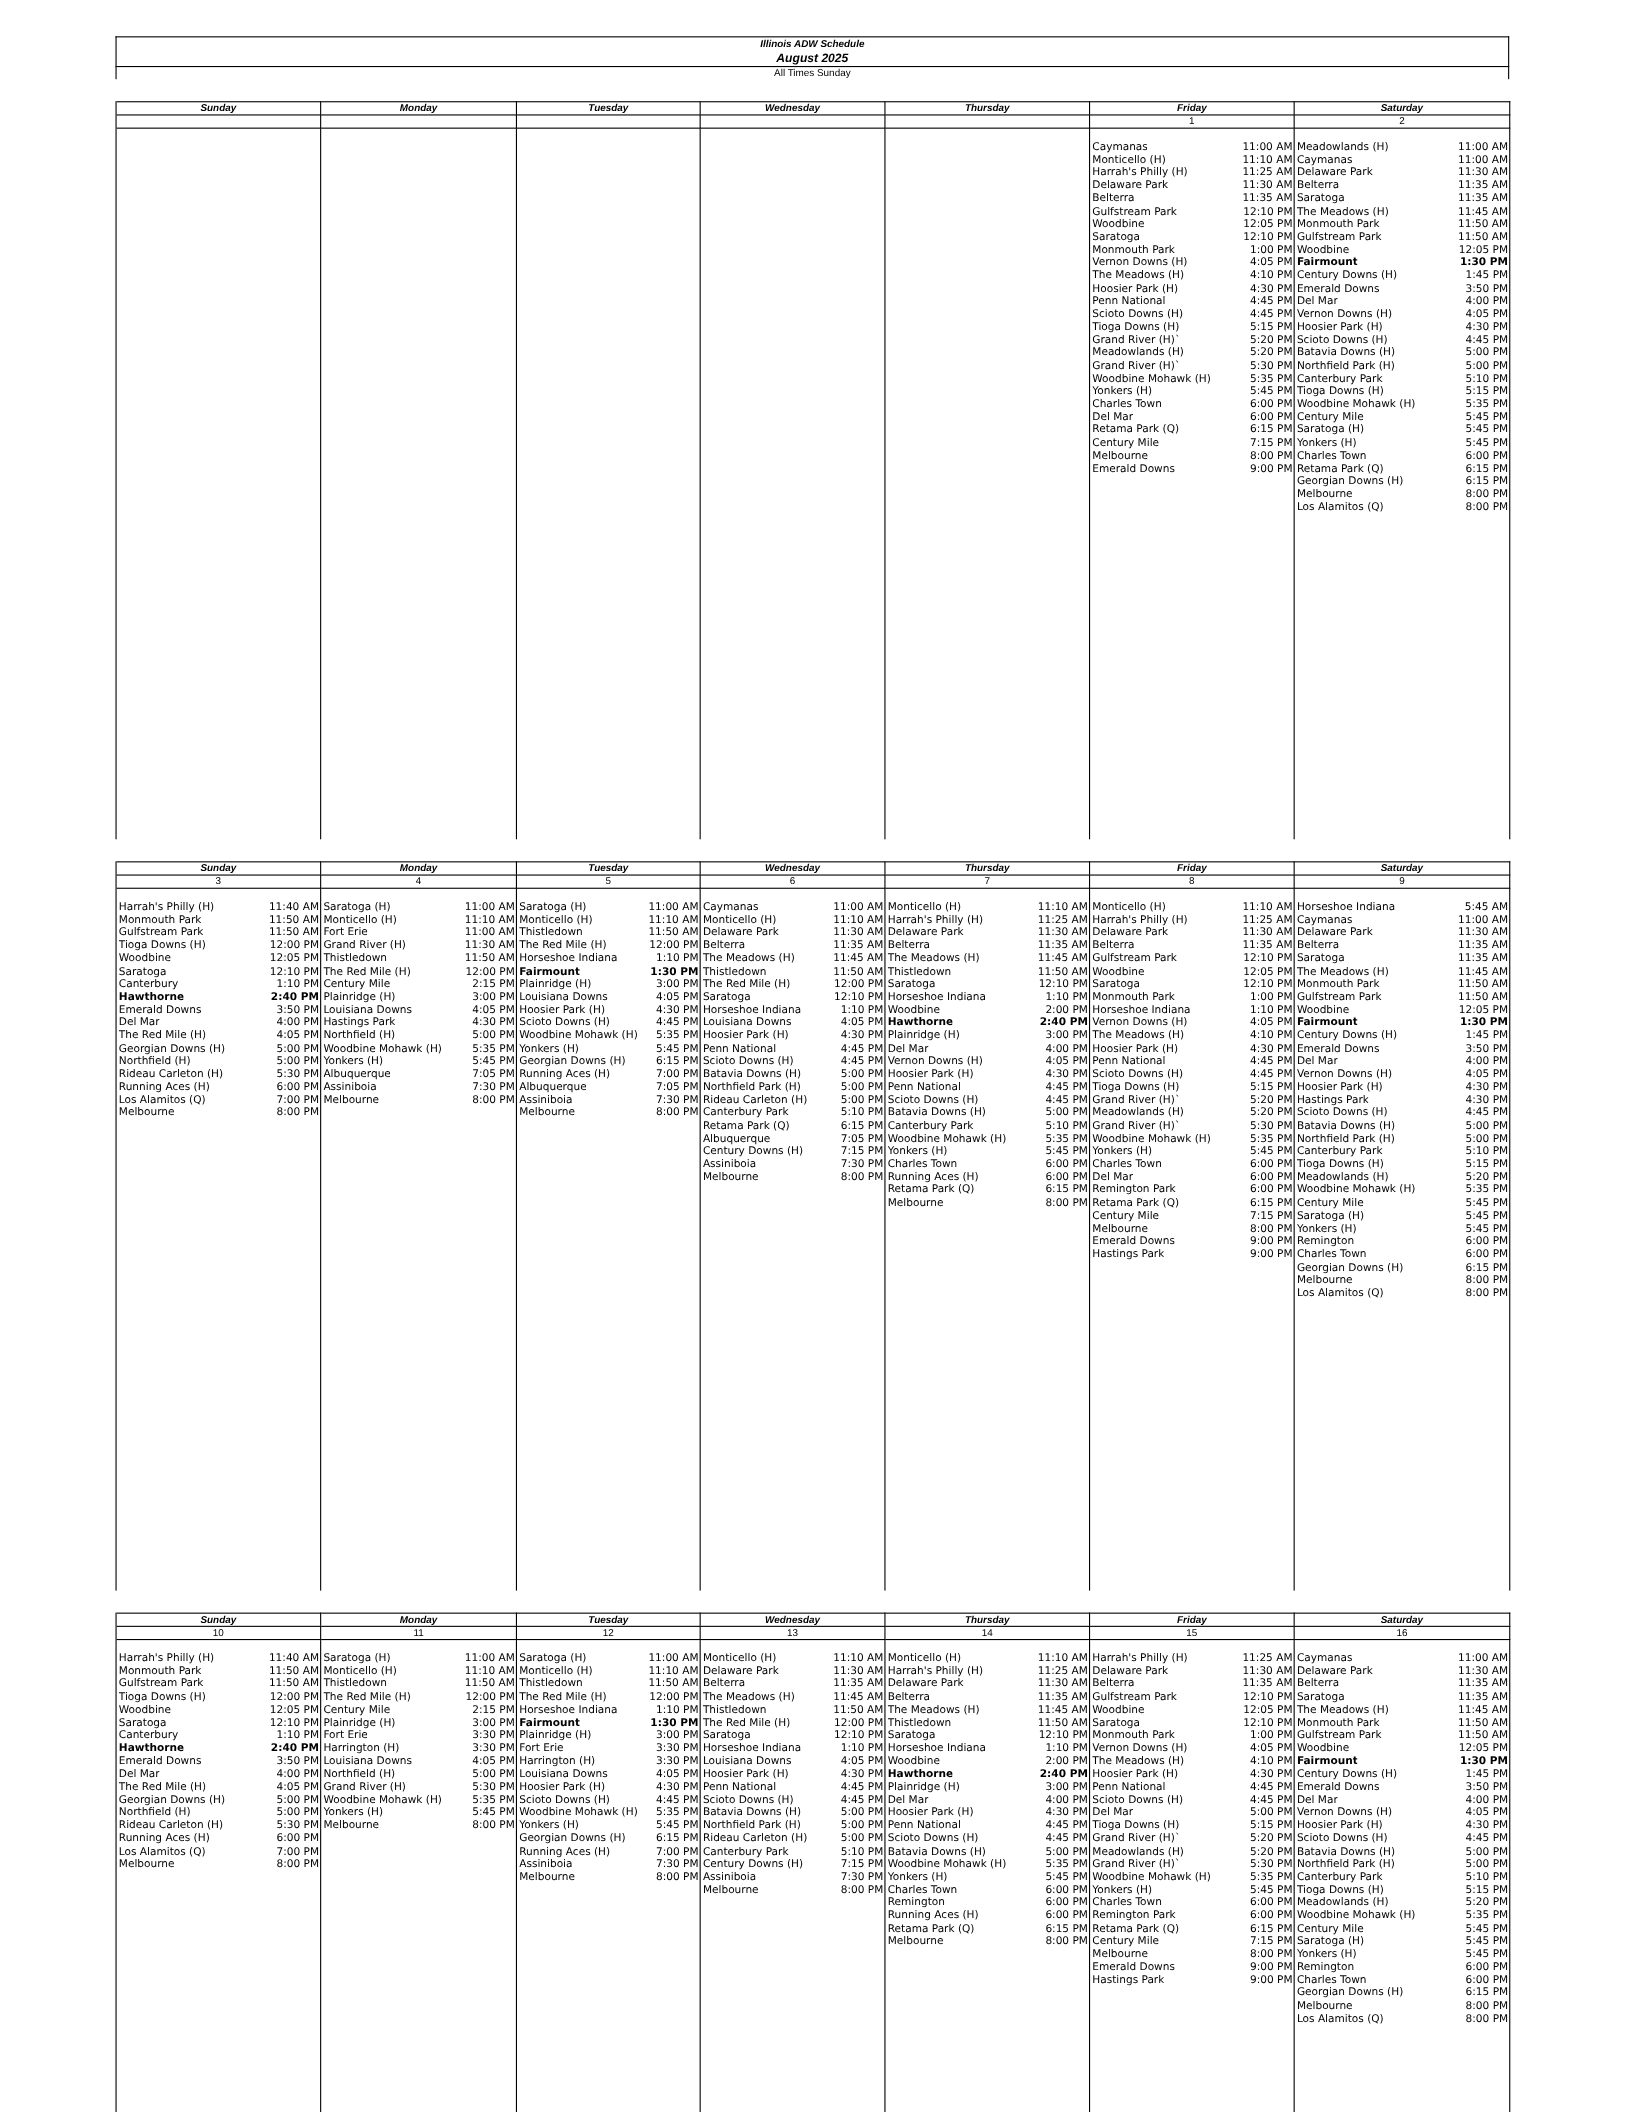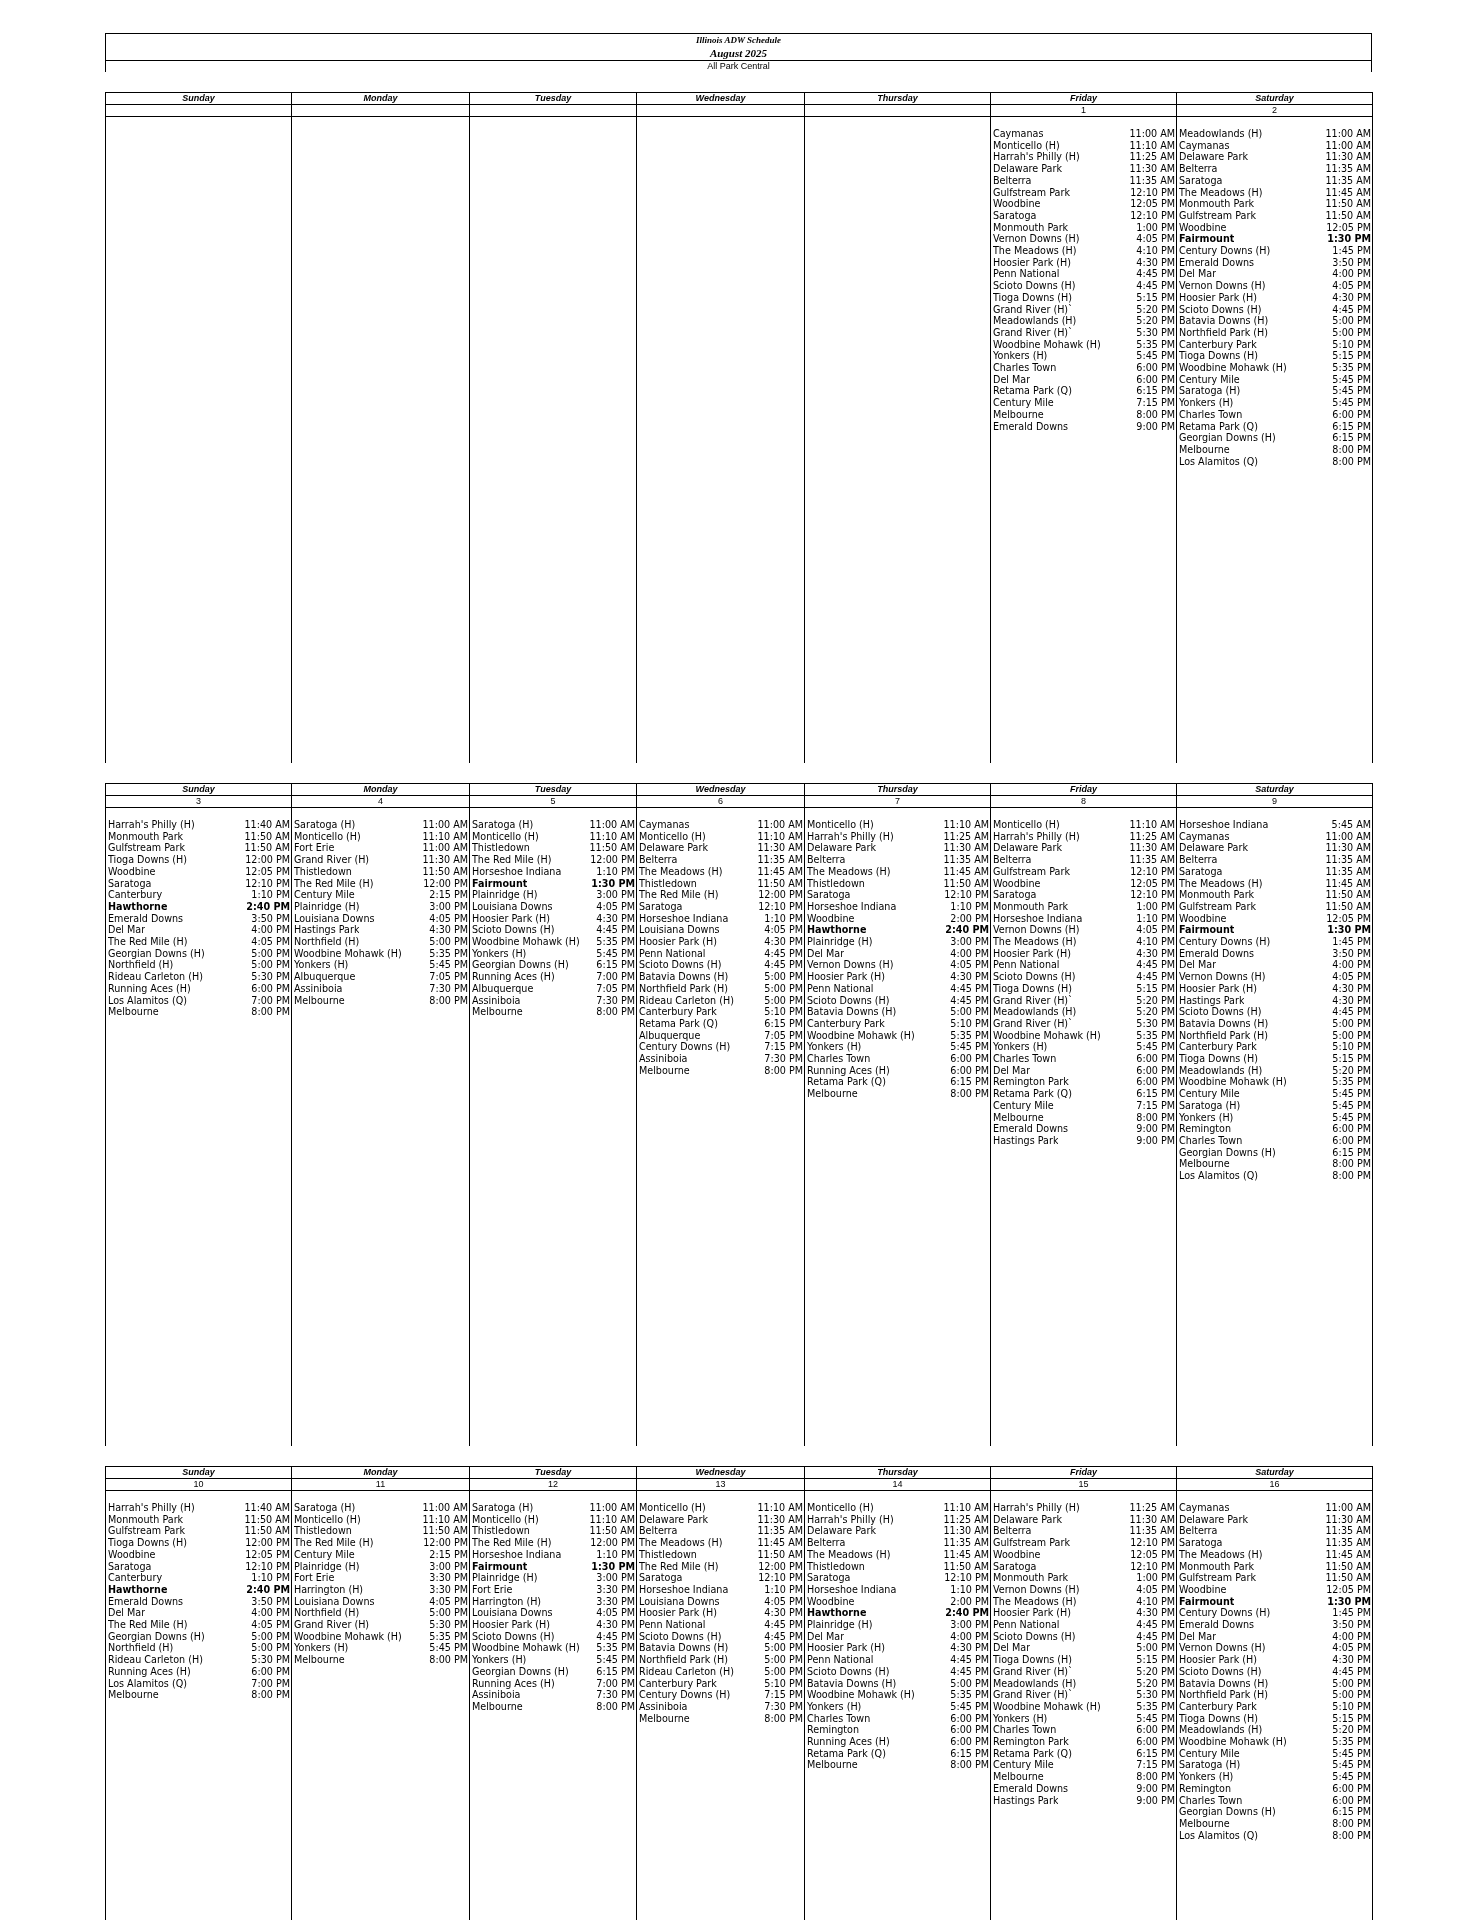--- a/index.html
+++ b/index.html
@@ -1,20 +1,20 @@
 <!DOCTYPE html>
 <html><head>
 <meta charset="utf-8">
 <style>
   html, body { margin: 0; padding: 0; background: #ffffff; }
   body { width: 1484px; height: 1920px; position: relative; overflow: hidden;
          font-family: "DejaVu Sans", sans-serif; color: #000; }
   .sheet { position: absolute; left: 105px; top: 33px; width: 1267px; }
   .title-box { border: 1px solid #000; border-bottom: none; text-align: center;
-               font-family: Liberation Serif, serif; font-style: italic; font-weight: bold; }
+               font-family: Liberation Sans, sans-serif; font-style: italic; font-weight: bold; }
   .title-1 { font-size: 9px; line-height: 12px; }
   .title-2 { font-size: 11px; line-height: 14px; }
   .subtitle { border: 1px solid #000; border-bottom: none; text-align: center;
               font-family: "Liberation Sans", sans-serif; font-size: 9px; line-height: 11px; }
   .grid { display: grid;
           grid-template-columns: 186px 178px 167px 168px 186px 186px 196px; }
   .week { border-left: 1px solid #000; margin-top: 20px; }
   .dow { border-right: 1px solid #000; border-top: 1px solid #000;
          text-align: center; font-family: "Liberation Sans", sans-serif; font-size: 9px;
          font-style: italic; font-weight: bold; line-height: 11px; }
@@ -30,21 +30,21 @@
   .row.bold { font-weight: bold; gap: 43px; }
 </style>
 </head>
 <body>
 
 <div class="sheet">
   <div class="title-box">
     <div class="title-1">Illinois ADW Schedule</div>
     <div class="title-2">August 2025</div>
   </div>
-  <div class="subtitle">All Park Central</div>
+  <div class="subtitle">All Times Sunday</div>
   <div id="weeks">
       <div class="week w1">
         <div class="grid">
           <div class="dow">Sunday</div>
           <div class="dow">Monday</div>
           <div class="dow">Tuesday</div>
           <div class="dow">Wednesday</div>
           <div class="dow">Thursday</div>
           <div class="dow">Friday</div>
           <div class="dow">Saturday</div>

